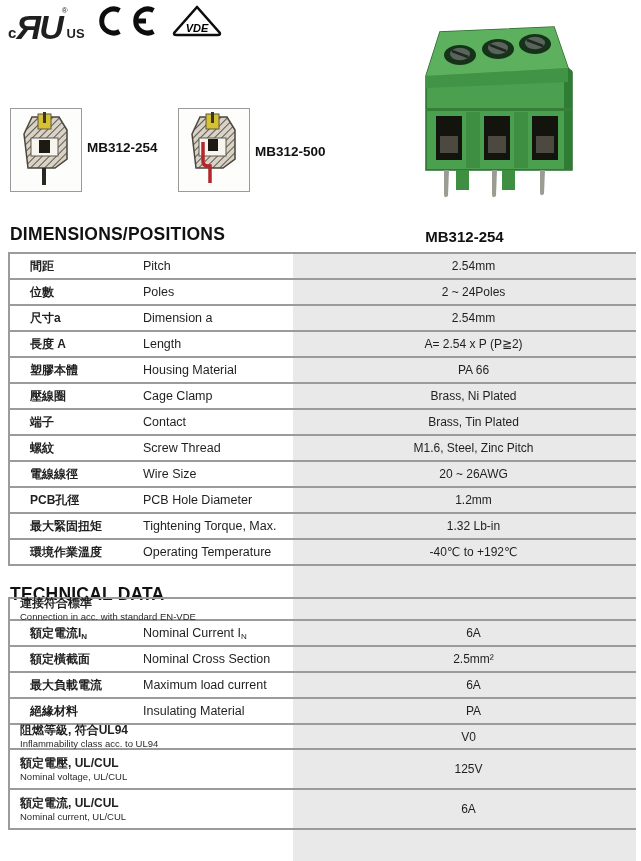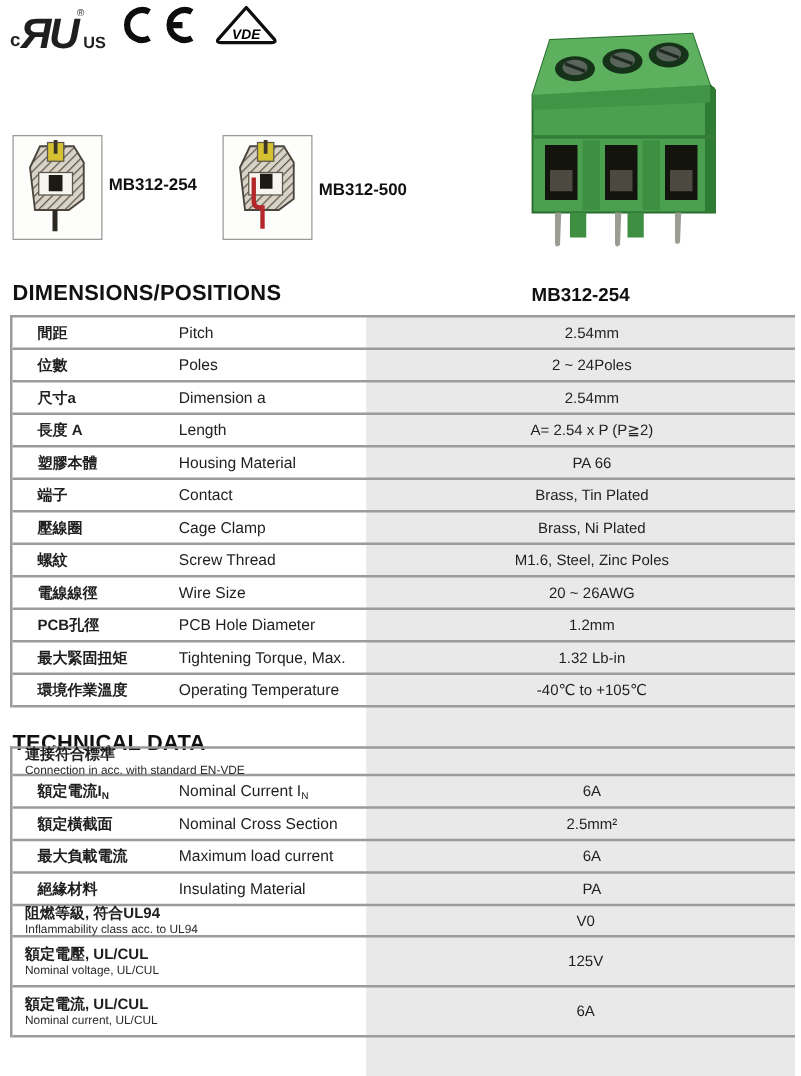--- a/index.html
+++ b/index.html
@@ -166,53 +166,53 @@
       <span class="c-zh">長度 A</span>
       <span class="c-en">Length</span>
       <span class="c-val">A= 2.54 x P (P≧2)</span>
     </div>
     <div class="row">
       <span class="c-zh">塑膠本體</span>
       <span class="c-en">Housing Material</span>
       <span class="c-val">PA 66</span>
     </div>
     <div class="row">
+      <span class="c-zh">壓線圈</span>
+      <span class="c-en">Cage Clamp</span>
+      <span class="c-val">Brass, Ni Plated</span>
+    </div>
+    <div class="row">
       <span class="c-zh">端子</span>
       <span class="c-en">Contact</span>
       <span class="c-val">Brass, Tin Plated</span>
     </div>
     <div class="row">
-      <span class="c-zh">壓線圈</span>
-      <span class="c-en">Cage Clamp</span>
-      <span class="c-val">Brass, Ni Plated</span>
-    </div>
-    <div class="row">
       <span class="c-zh">螺紋</span>
       <span class="c-en">Screw Thread</span>
-      <span class="c-val">M1.6, Steel, Zinc Poles</span>
+      <span class="c-val">M1.6, Steel, Zinc Pitch</span>
     </div>
     <div class="row">
       <span class="c-zh">電線線徑</span>
       <span class="c-en">Wire Size</span>
       <span class="c-val">20 ~ 26AWG</span>
     </div>
     <div class="row">
       <span class="c-zh">PCB孔徑</span>
       <span class="c-en">PCB Hole Diameter</span>
       <span class="c-val">1.2mm</span>
     </div>
     <div class="row">
       <span class="c-zh">最大緊固扭矩</span>
       <span class="c-en">Tightening Torque, Max.</span>
       <span class="c-val">1.32 Lb-in</span>
     </div>
     <div class="row">
       <span class="c-zh">環境作業溫度</span>
       <span class="c-en">Operating Temperature</span>
-      <span class="c-val">-40℃ to +105℃</span>
+      <span class="c-val">-40℃ to +192℃</span>
     </div>
   </div>
 
   <div class="sec-title" id="tech-title">TECHNICAL DATA</div>
 
   <div class="tbl" id="tbl-tech">
     <div class="row h34">
       <span class="c-stack">
         <span class="stack-zh">連接符合標準</span>
         <span class="stack-en">Connection in acc. with standard EN-VDE</span>

